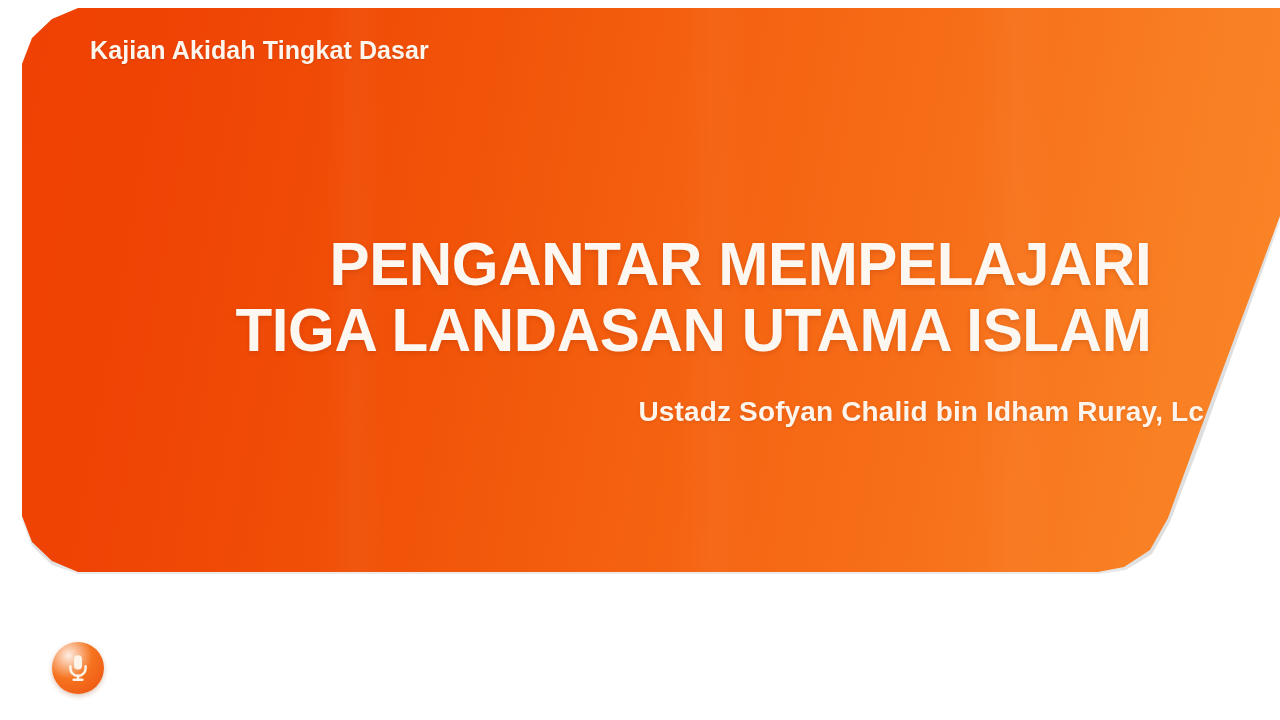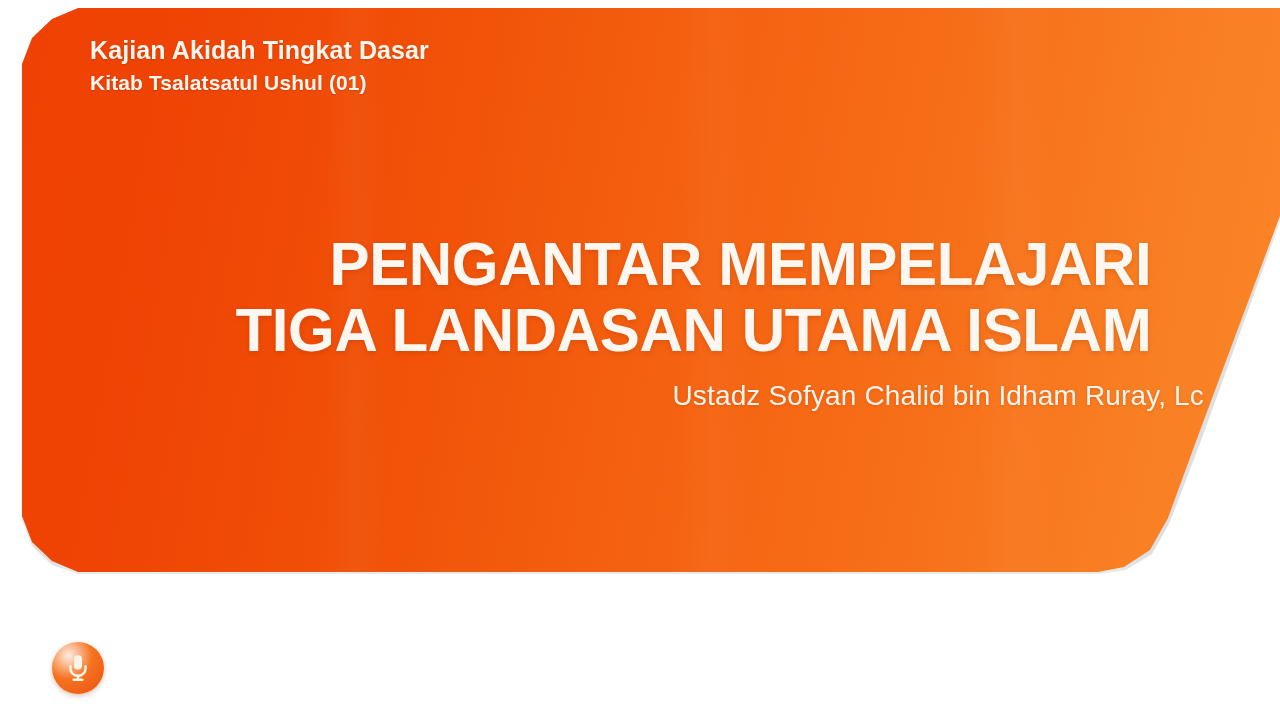--- a/index.html
+++ b/index.html
@@ -139,25 +139,25 @@
     letter-spacing: -0.4px;
     line-height: 66px;
     color: #fcf8f1;
     white-space: nowrap;
     text-shadow: 0 2px 5px rgba(130,35,0,.20);
     transform: scaleX(0.985);
   }
 
   .byline {
     position: absolute;
-    top: 380px;
+    top: 396px;
     right: 76px;
     z-index: 3;
     font-size: 28px;
-    font-weight: 400;
+    font-weight: 700;
     color: #fdf5ec;
     letter-spacing: .15px;
     white-space: nowrap;
     text-shadow: 0 1px 3px rgba(130,35,0,.18);
   }
 
   
   .mic-badge {
     position: absolute;
     left: 52px;
@@ -178,21 +178,20 @@
 <body>
 
 <div class="panel-shadow"></div>
 
 <div class="hero-panel">
   <div class="hero-sheen"></div>
 </div>
 
 <div class="kicker">
   <div class="kicker-line1">Kajian Akidah Tingkat Dasar</div>
-  <div class="kicker-line2">Kitab Tsalatsatul Ushul (01)</div>
 </div>
 
 <div class="headline">
   <div class="headline-line">PENGANTAR MEMPELAJARI</div>
   <div class="headline-line">TIGA LANDASAN UTAMA ISLAM</div>
 </div>
 
 <div class="byline">Ustadz Sofyan Chalid bin Idham Ruray, Lc</div>
 
 <div class="mic-badge">

